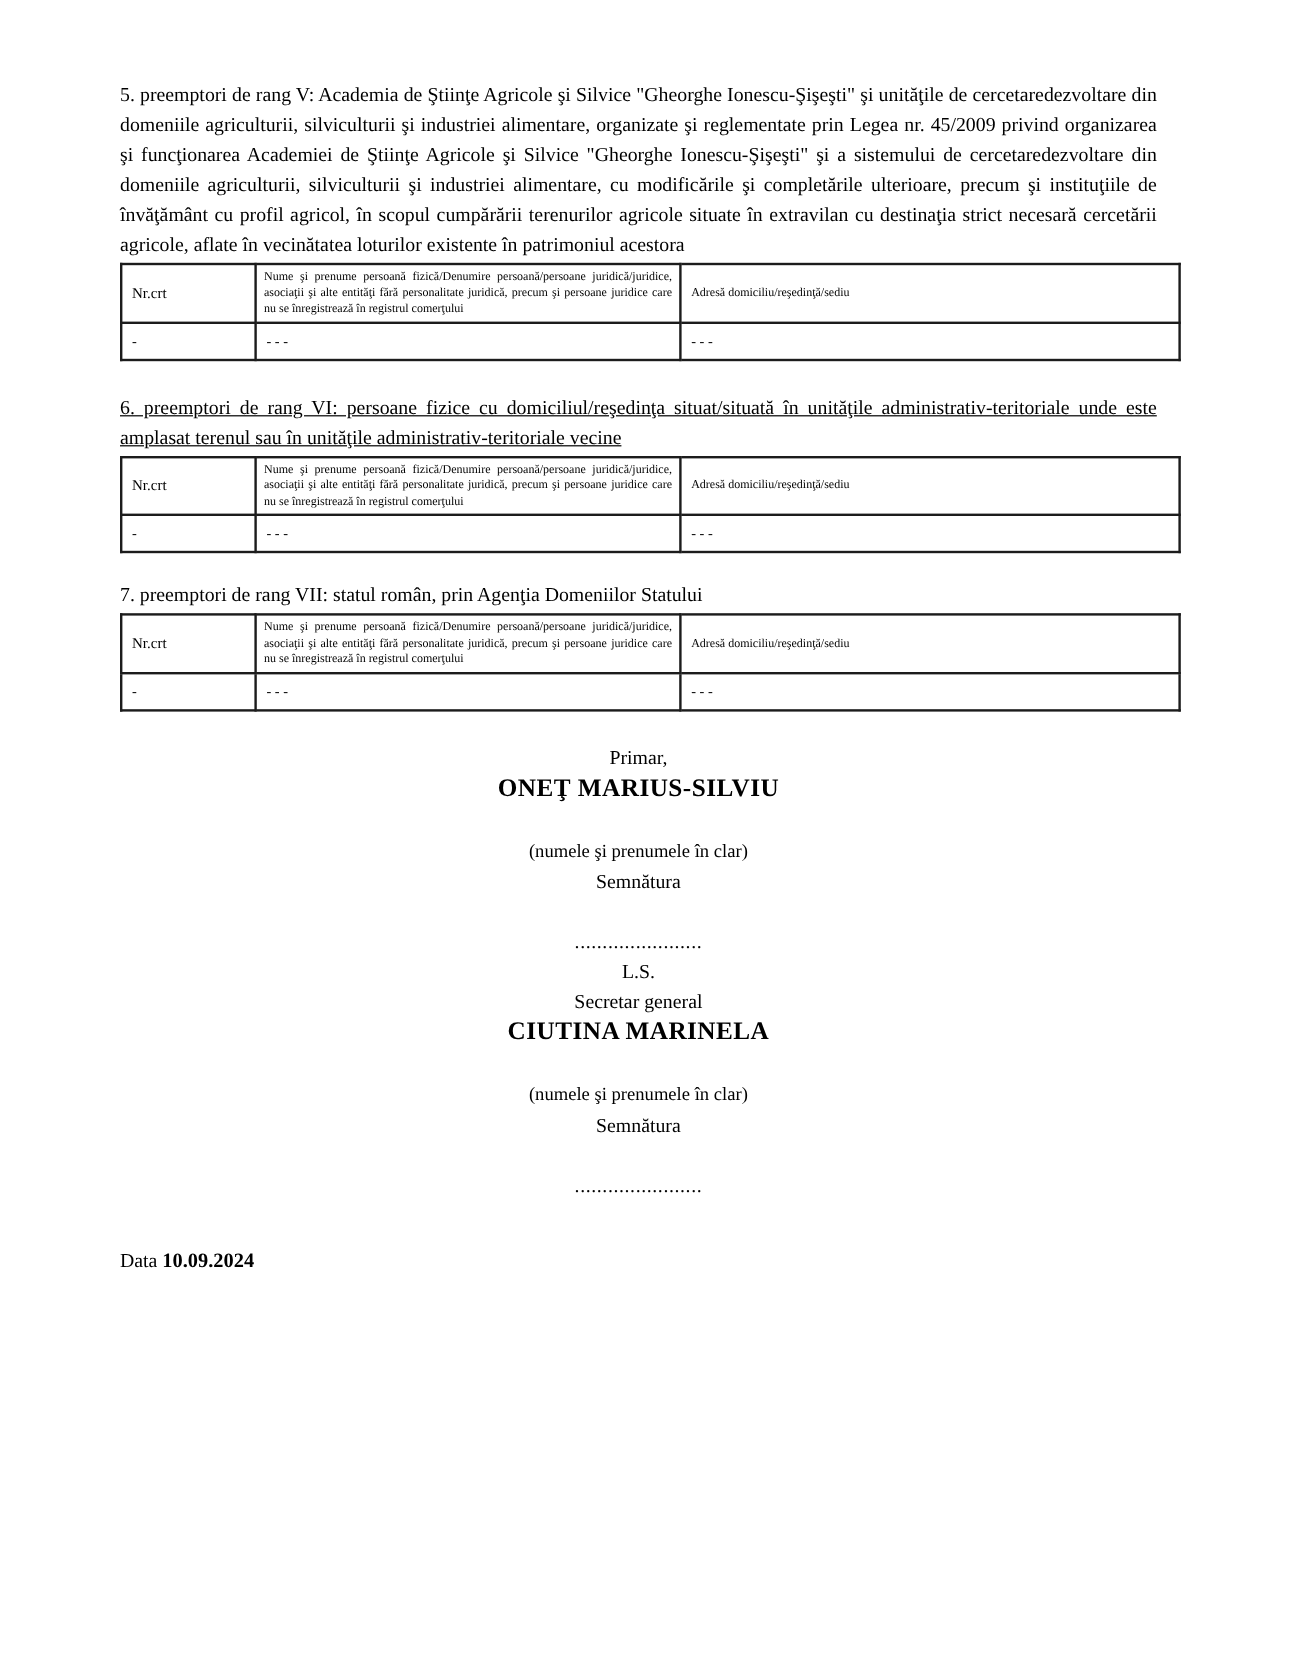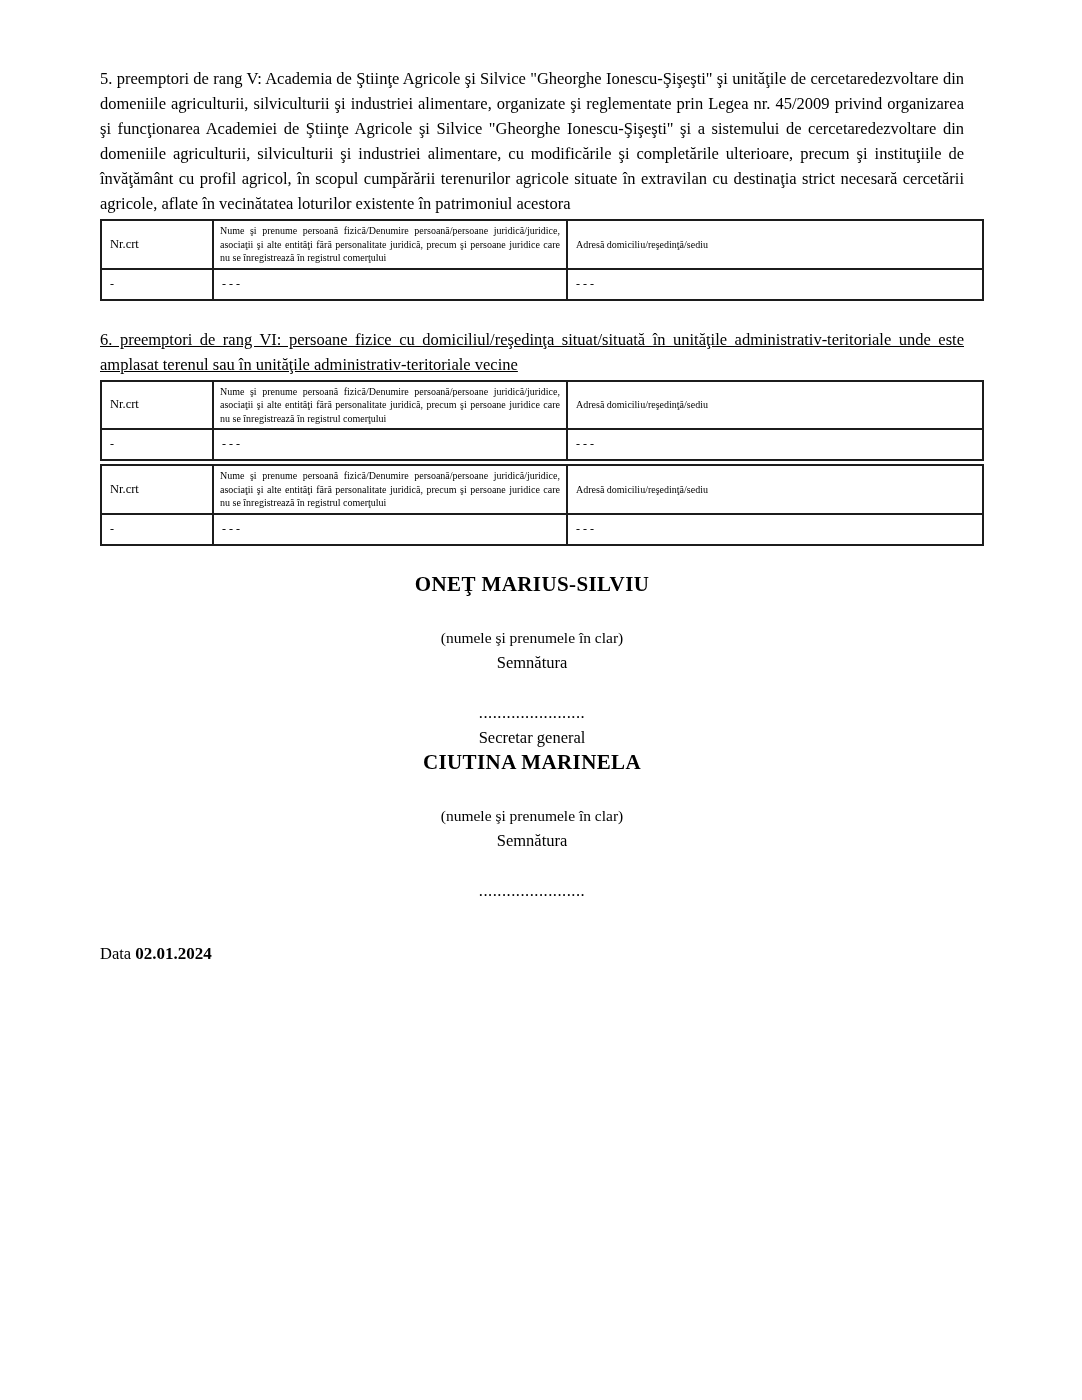--- a/index.html
+++ b/index.html
@@ -104,20 +104,21 @@
         <td>Adresă domiciliu/reşedinţă/sediu</td>
       </tr>
       <tr class="data">
         <td>-</td>
         <td>- - -</td>
         <td>- - -</td>
       </tr>
     </tbody>
   </table>
 
+  <p class="para sec7">7. preemptori de rang VII: statul român, prin Agenţia Domeniilor Statului</p>
 
   <table class="pre">
     <colgroup>
         <col class="c1">
         <col class="c2">
         <col class="c3">
       </colgroup>
     <tbody>
       <tr class="hdr">
         <td class="nr-col">Nr.crt</td>
@@ -126,29 +127,31 @@
       </tr>
       <tr class="data">
         <td>-</td>
         <td>- - -</td>
         <td>- - -</td>
       </tr>
     </tbody>
   </table>
 
   <div class="sig">
+    <div class="sig-line">Primar,</div>
     <div class="sig-line sig-name">ONEŢ MARIUS-SILVIU</div>
     <div class="sig-line sig-note">(numele şi prenumele în clar)</div>
     <div class="sig-line">Semnătura</div>
     <div class="sig-line dots gap-top">.......................</div>
+    <div class="sig-line">L.S.</div>
     <div class="sig-line">Secretar general</div>
     <div class="sig-line sig-name">CIUTINA MARINELA</div>
     <div class="sig-line sig-note">(numele şi prenumele în clar)</div>
     <div class="sig-line">Semnătura</div>
     <div class="sig-line dots gap-top">.......................</div>
   </div>
 
   <div class="footer">
     <span>Data</span>
-    <b>02.01.2024</b>
+    <b>10.09.2024</b>
   </div>
 
 </div>
 
 </body></html>

